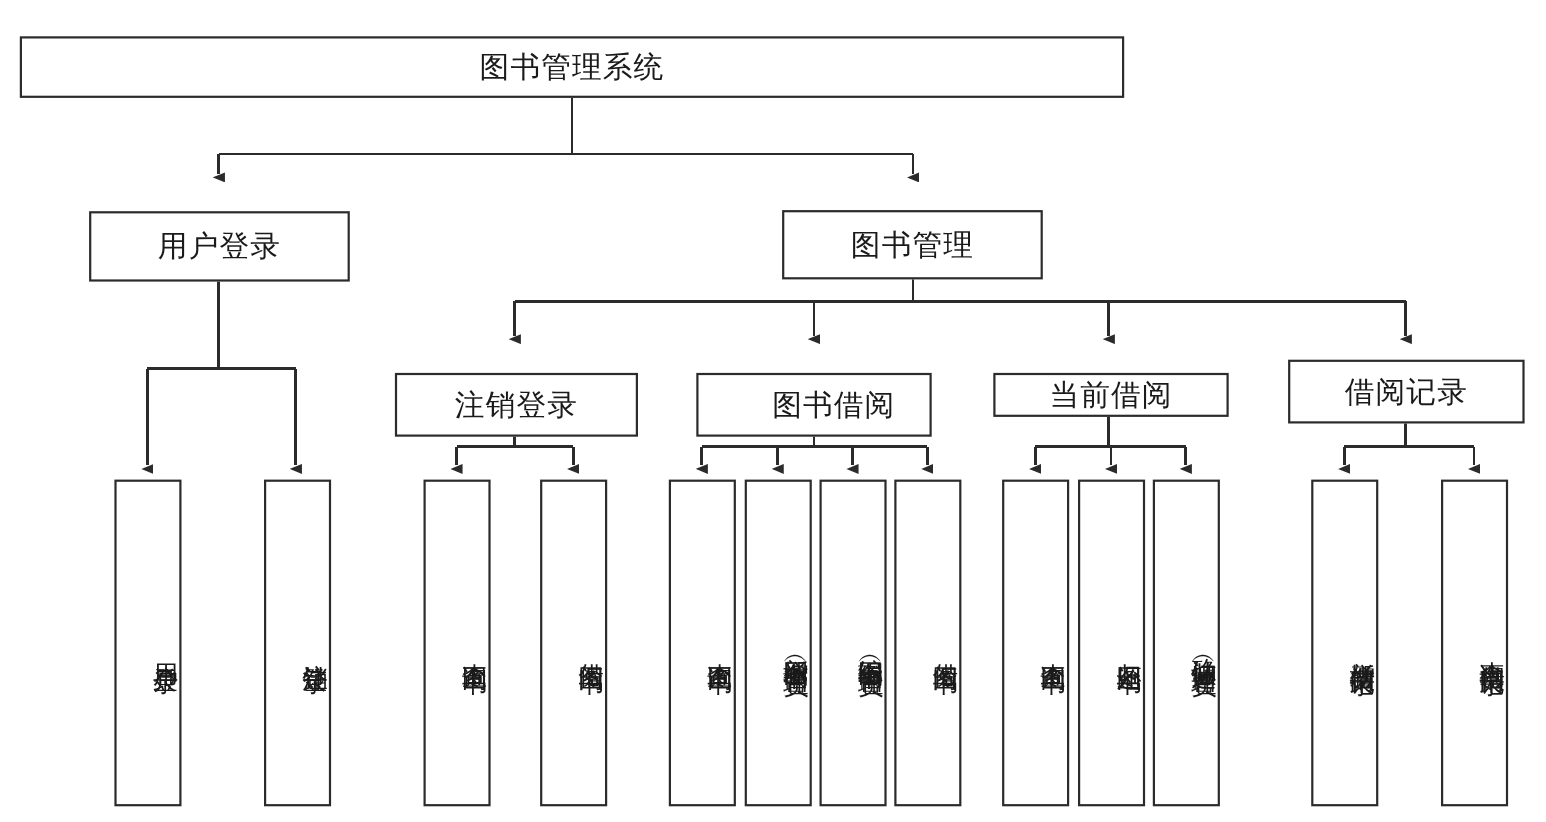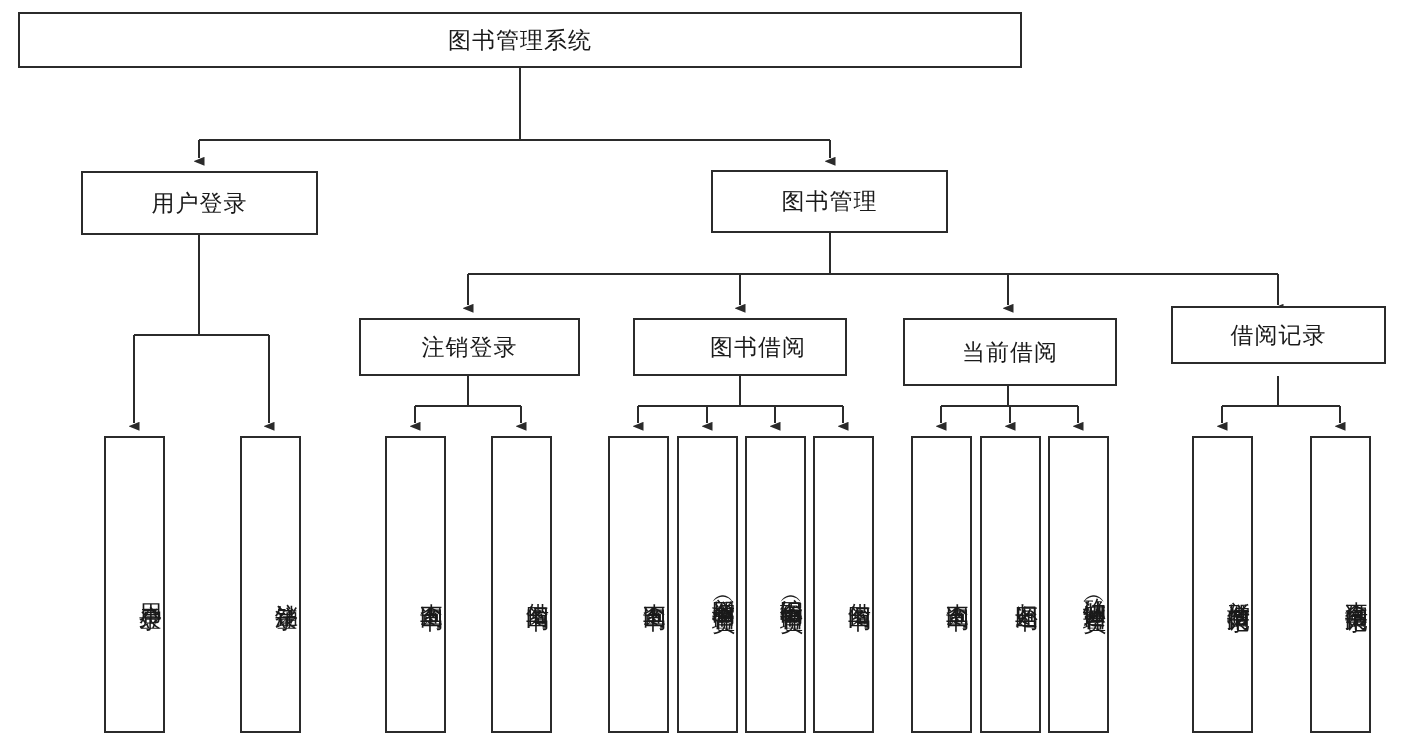--- a/index.html
+++ b/index.html
@@ -29,22 +29,23 @@
     position: absolute;
     box-sizing: border-box;
     background: #ffffff;
     border: 2.5px solid #2b2b2b;
     display: flex;
     align-items: center;
     justify-content: center;
     color: #1a1a1a;
   }
   .node.horiz {
-    font-size: 23px;
+    font-size: 27px;
     letter-spacing: 1px;
+    margin-top: 21px;
   }
   .node.vert {
     font-size: 23px;
     letter-spacing: 2px;
     writing-mode: vertical-rl;
     text-orientation: upright;
     align-items: flex-start;
     justify-content: center;
     padding-top: 8px;
     line-height: 1.05;
@@ -135,21 +136,21 @@
   </div>
 
   <div class="node horiz" style="left:359px; top:318px; width:221px; height:58px;">
     <span class="hlabel">注销登录</span>
   </div>
 
   <div class="node horiz" style="left:633px; top:318px; width:214px; height:58px;padding-left:36px;">
     <span class="hlabel">图书借阅</span>
   </div>
 
-  <div class="node horiz" style="left:903px; top:318px; width:214px; height:68px;">
+  <div class="node horiz" style="left:903px; top:318px; width:214px; height:40px;">
     <span class="hlabel">当前借阅</span>
   </div>
 
   <div class="node horiz" style="left:1171px; top:306px; width:215px; height:58px;">
     <span class="hlabel">借阅记录</span>
   </div>
 
   <div class="node vert" style="left:104px; top:436px; width:61px; height:297px;">
     <span class="vlabel">用户登录</span>
   </div>

